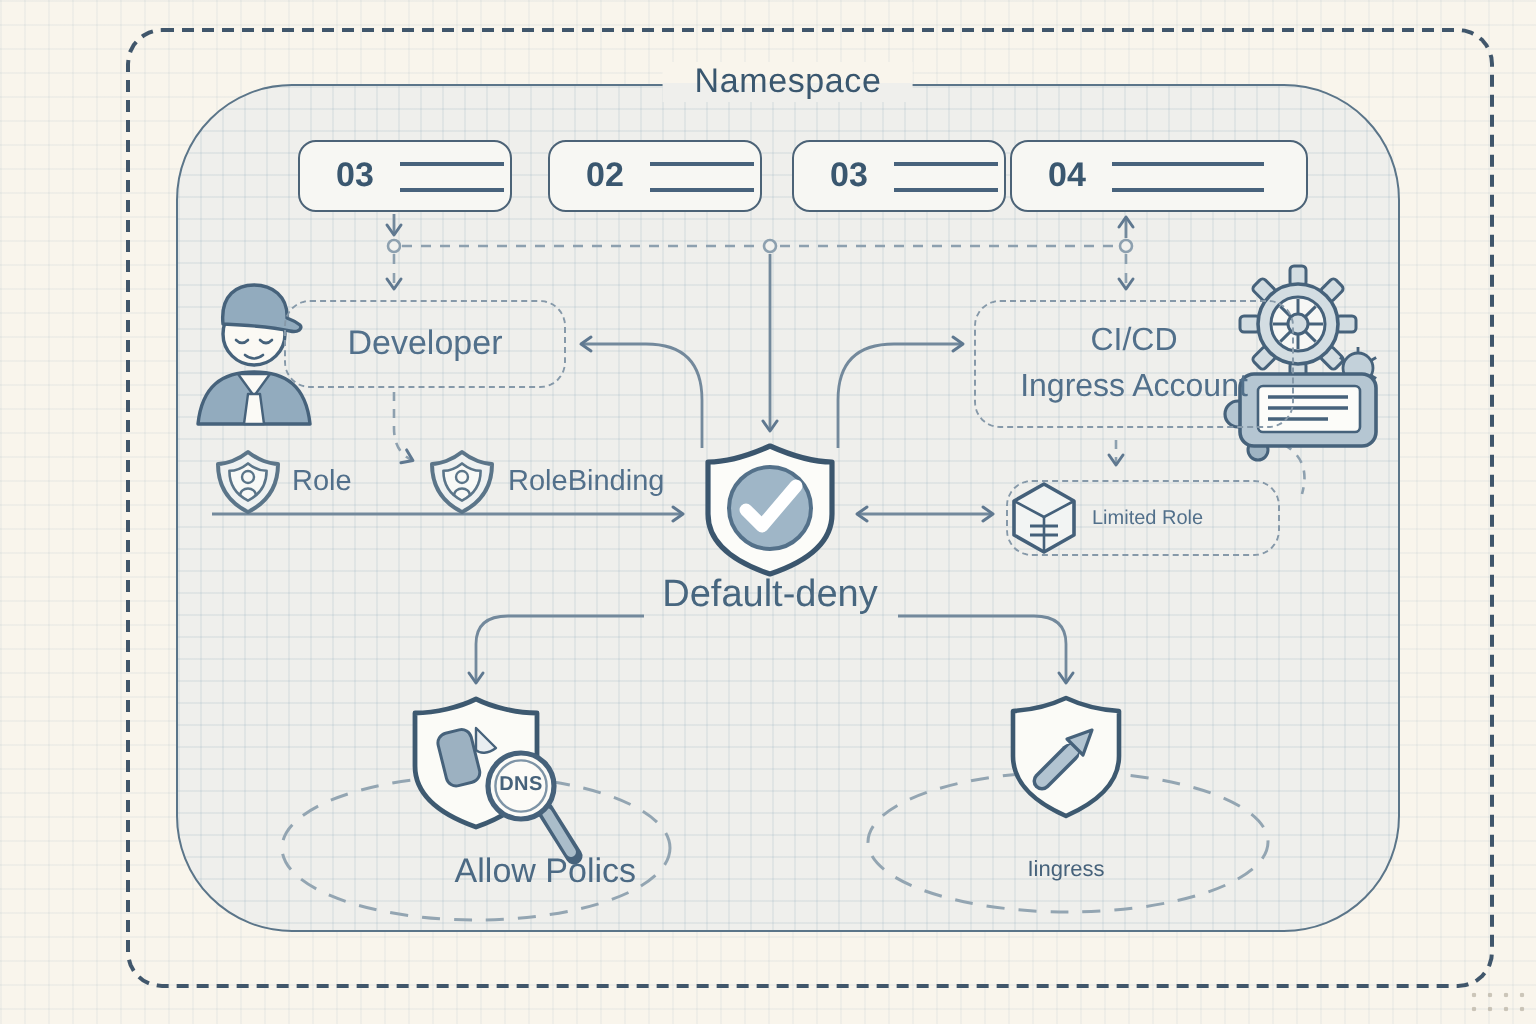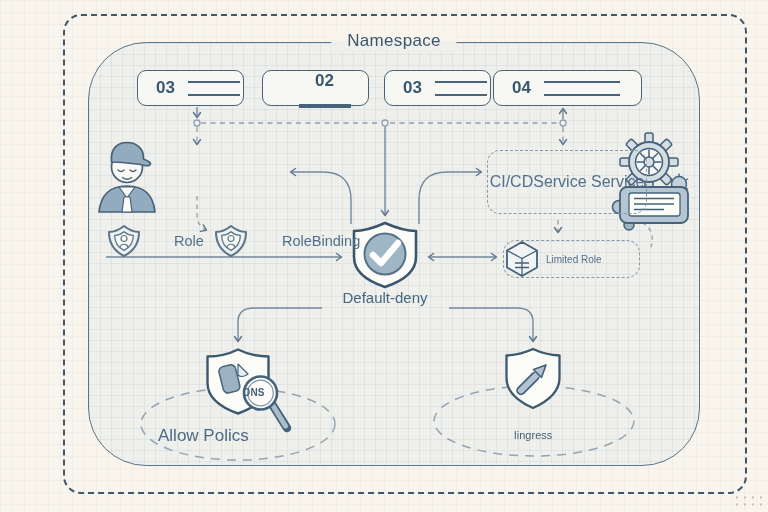--- a/index.html
+++ b/index.html
@@ -28,46 +28,46 @@
   }
   .ns-title{
     position:absolute;left:50%;top:-12px;transform:translateX(-50%);
     padding:0 16px;font-size:17px;font-weight:normal;color:#3a576f;letter-spacing:.3px;
     background:linear-gradient(180deg,#f9f5ec 0 52%,#efefec 52% 100%);
     white-space:nowrap;
   }
   .step{
     position:absolute;top:70px;height:36px;box-sizing:border-box;
     border:1.7px solid #4c6377;border-radius:9px;background:#f7f7f3;
-    display:flex;align-items:center;padding-left:18px;gap:13px;
+    display:flex;align-items:center;padding-left:18px;gap:13px;margin-left:12px;
   }
   .step .num{font-size:17px;font-weight:bold;color:#3a576f;}
   .step .lines{width:52px;height:11px;border-top:2.4px solid #48637c;border-bottom:2.4px solid #48637c;}
   .step.s1{left:137px;width:107px;}
-  .step.s2{left:262px;width:107px;flex-direction:column;}
+  .step.s2{left:262px;width:107px;}
   .step.s3{left:384px;width:107px;}
   .step.s4{left:493px;width:149px;}
   .step.s4 .lines{width:76px;}
   .dashedbox{
     position:absolute;box-sizing:border-box;
     border:1.6px dashed #8699a9;border-radius:13px;
   }
   .dev-box{left:142px;top:150px;width:141px;height:44px;
     display:flex;align-items:center;justify-content:center;font-size:17px;}
   .cicd-box{left:487px;top:150px;width:160px;height:64px;
-    display:flex;flex-direction:row;align-items:center;justify-content:center;
+    display:flex;flex-direction:column;align-items:center;justify-content:center;
     font-size:16px;line-height:1.45;}
   .limited-box{left:503px;top:240px;width:137px;height:38px;}
   .limited-box .lbl{position:absolute;left:42px;top:0;height:100%;display:flex;align-items:center;font-size:10px;}
-  .small-label{position:absolute;font-size:14.5px;color:#52708b;white-space:nowrap;padding-left:28px;}
+  .small-label{position:absolute;font-size:14.5px;color:#52708b;white-space:nowrap;}
   .np-label{position:absolute;left:320px;top:288px;width:130px;text-align:center;
-    font-size:15px;line-height:20px;color:#47667f;}
-  .zone-label{position:absolute;width:160px;text-align:left;font-size:17px;color:#4c6a84;}
+    font-size:19px;line-height:20px;color:#47667f;}
+  .zone-label{position:absolute;width:160px;text-align:right;font-size:17px;color:#4c6a84;}
   .badge-text{position:absolute;text-align:center;color:#46627b;}
-  .dns-text{left:243px;top:387px;width:14px;font-size:10px;font-weight:bold;letter-spacing:.2px;}
+  .dns-text{left:243px;top:387px;width:35px;font-size:10px;font-weight:bold;letter-spacing:.2px;}
   .ing-text{left:500px;top:389px;width:66px;font-size:11px;margin-top:40px;}
   svg{position:absolute;left:0;top:0;}
   .marks{
     position:absolute;left:733px;top:494px;width:30px;height:15px;opacity:.65;
     background-image:radial-gradient(circle,#b3ac9d 1px,transparent 1.3px);
     background-size:8px 7px;
   }
 </style>
 </head>
 <body>
@@ -234,24 +234,27 @@
     </g>
 
     <g>
       <path d="M533 349 C540.5 352.5 550 355 559.5 355.5 L559.5 378 C559.5 392.5 547.5 401.5 533 408 C518.5 401.5 506.5 392.5 506.5 378 L506.5 355.5 C516 355 525.5 352.5 533 349 Z" fill="#fbfbf7" stroke="#3d5970" stroke-width="2.3" stroke-linejoin="round"></path>
       <line x1="521" y1="390.5" x2="535" y2="376.5" stroke="#46627b" stroke-width="9.5" stroke-linecap="round"></line>
       <line x1="521" y1="390.5" x2="536.5" y2="375" stroke="#b2c4d1" stroke-width="6" stroke-linecap="round"></line>
       <polygon points="546,365 533.5,369.5 541.5,377.5" fill="#b2c4d1" stroke="#46627b" stroke-width="1.6" stroke-linejoin="round"></polygon>
     </g>
   </svg>
 
+  <div class="dashedbox dev-box">
+    <span>Developer</span>
+  </div>
 
   <div class="dashedbox cicd-box">
     <span>CI/CD</span>
-    <span>Service Service</span>
+    <span>Ingress Account</span>
   </div>
 
   <span class="small-label" style="left:146px;top:233px;">Role</span>
   <span class="small-label" style="left:254px;top:233px;">RoleBinding</span>
 
   <div class="dashedbox limited-box">
     <span class="lbl">Limited Role</span>
   </div>
 
   <div class="np-label">

